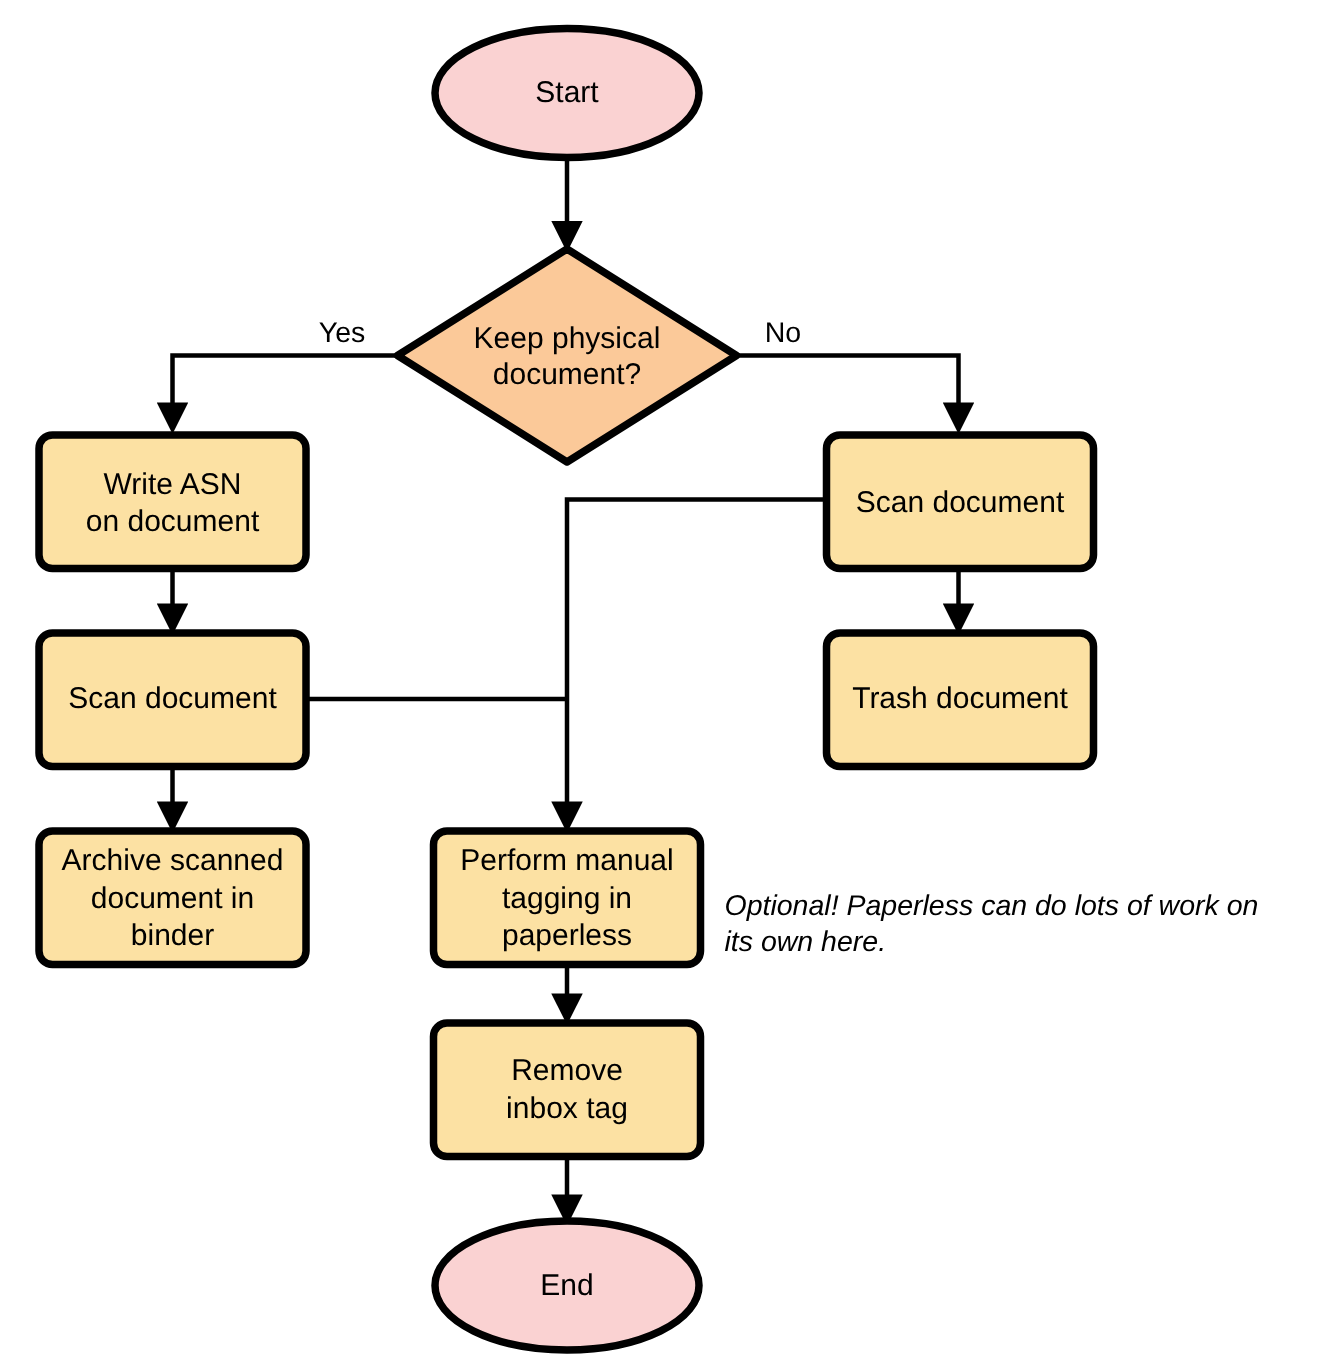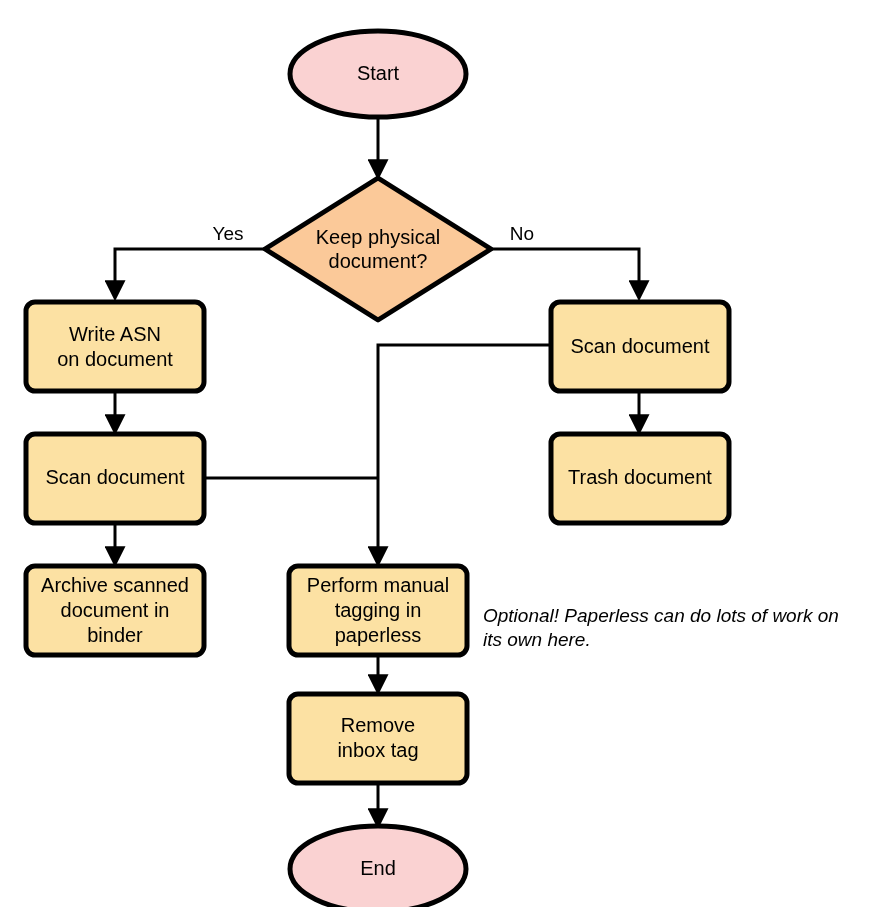--- a/index.html
+++ b/index.html
@@ -10,21 +10,21 @@
   body {
     width: 888px;
     height: 907px;
     position: relative;
     overflow: hidden;
     font-family: "Liberation Sans", sans-serif;
   }
   #flow-root {
     position: absolute;
     left: 0;
-    top: 12px;
+    top: 0;
     width: 888px;
     height: 717px;
   }
   svg#flow-svg {
     position: absolute;
     left: 0;
     top: 0;
     width: 888px;
     height: 907px;
     display: block;

